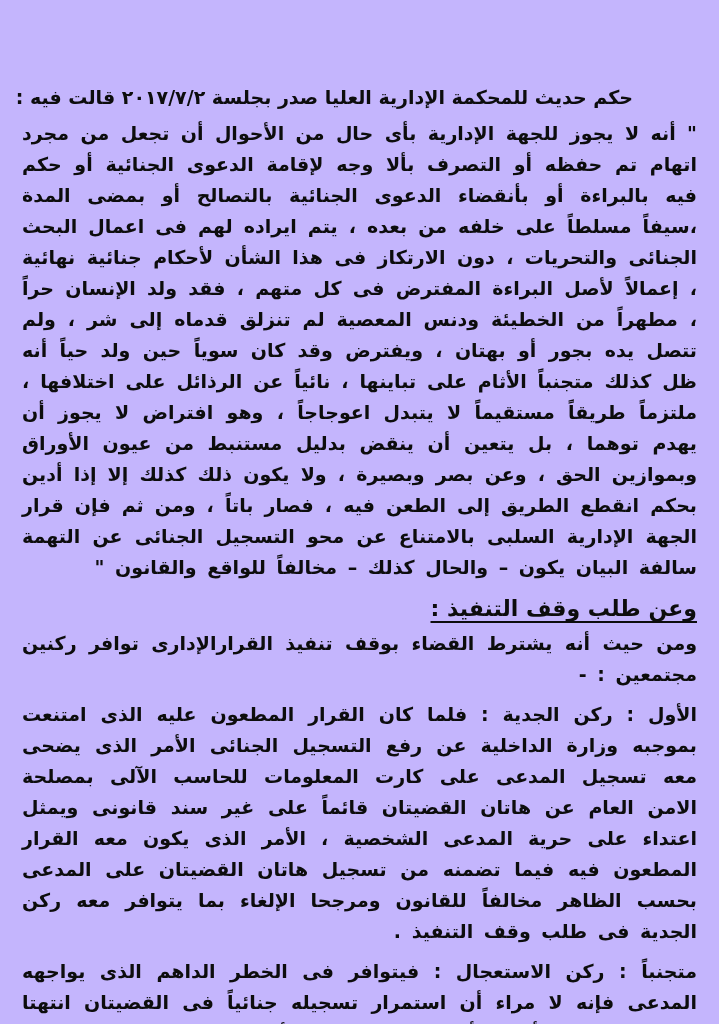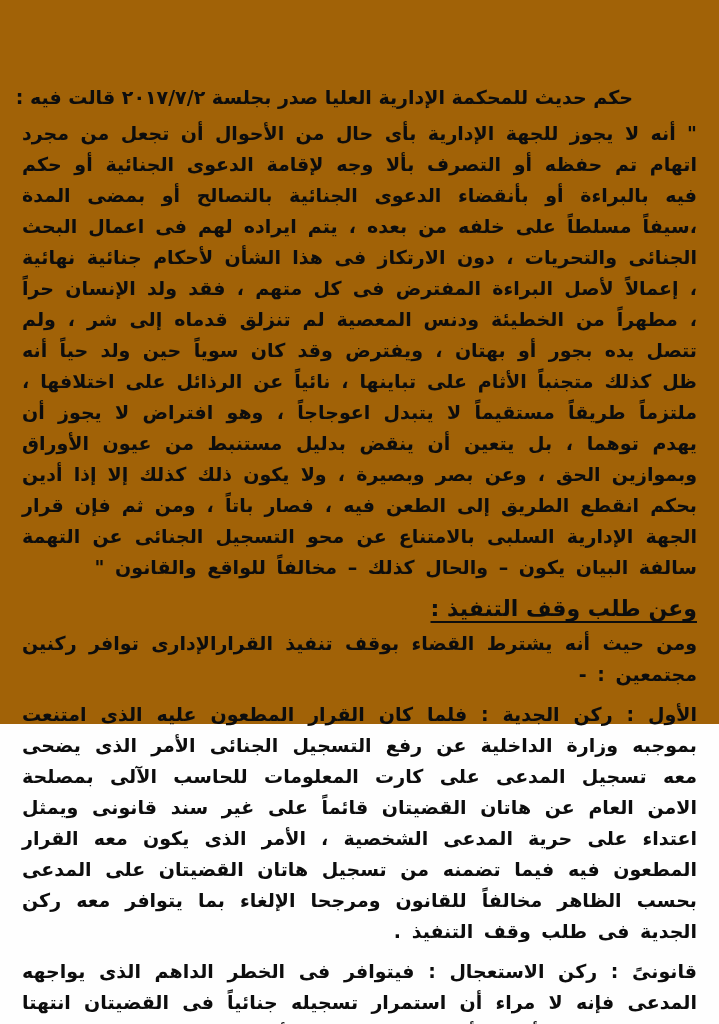--- a/index.html
+++ b/index.html
@@ -8,23 +8,23 @@
     width: 719px;
     height: 1024px;
     background: #fefefe;
     color: #0d0d0d;
     font-family: "DejaVu Sans", sans-serif;
     overflow: hidden;
   }
   .page {
     direction: rtl;
     width: 719px;
-    height: 724px;
+    height: 1024px;
     padding: 86px 22px 0 22px;
-    background: #a16207;
+    background: #c4b5fd;
   }
   .title {
     font-size: 19px;
     font-weight: bold;
     margin: 0 64px 10px 0;
     white-space: nowrap;
   }
   .para {
     font-size: 19px;
     font-weight: bold;
@@ -56,15 +56,15 @@
   <h1 class="title">حكم حديث للمحكمة الإدارية العليا صدر بجلسة ٢٠١٧/٧/٢ قالت فيه :</h1>
 
   <p class="para">" أنه لا يجوز للجهة الإدارية بأى حال من الأحوال أن تجعل من مجرد اتهام تم حفظه أو التصرف بألا وجه لإقامة الدعوى الجنائية أو حكم فيه بالبراءة أو بأنقضاء الدعوى الجنائية بالتصالح أو بمضى المدة ،سيفاً مسلطاً على خلفه من بعده ، يتم ايراده لهم فى اعمال البحث الجنائى والتحريات ، دون الارتكاز فى هذا الشأن لأحكام جنائية نهائية ، إعمالاً لأصل البراءة المفترض فى كل متهم ، فقد ولد الإنسان حراً ، مطهراً من الخطيئة ودنس المعصية لم تنزلق قدماه إلى شر ، ولم تتصل يده بجور أو بهتان ، ويفترض وقد كان سوياً حين ولد حياً أنه ظل كذلك متجنباً الأثام على تباينها ، نائياً عن الرذائل على اختلافها ، ملتزماً طريقاً مستقيماً لا يتبدل اعوجاجاً ، وهو افتراض لا يجوز أن يهدم توهما ، بل يتعين أن ينقض بدليل مستنبط من عيون الأوراق وبموازين الحق ، وعن بصر وبصيرة ، ولا يكون ذلك كذلك إلا إذا أدين بحكم انقطع الطريق إلى الطعن فيه ، فصار باتاً ، ومن ثم فإن قرار الجهة الإدارية السلبى بالامتناع عن محو التسجيل الجنائى عن التهمة سالفة البيان يكون – والحال كذلك – مخالفاً للواقع والقانون "</p>
 
   <h2 class="heading">وعن طلب وقف التنفيذ :</h2>
 
   <p class="para">ومن حيث أنه يشترط القضاء بوقف تنفيذ القرارالإدارى توافر ركنين مجتمعين : -</p>
 
   <p class="para"><span class="underline">الأول : ركن الجدية</span><span> : </span><span>فلما كان القرار المطعون عليه الذى امتنعت بموجبه وزارة الداخلية عن رفع التسجيل الجنائى الأمر الذى يضحى معه تسجيل المدعى على كارت المعلومات للحاسب الآلى بمصلحة الامن العام عن هاتان القضيتان قائماً على غير سند قانونى ويمثل اعتداء على حرية المدعى الشخصية ، الأمر الذى يكون معه القرار المطعون فيه فيما تضمنه من تسجيل هاتان القضيتان على المدعى بحسب الظاهر مخالفاً للقانون ومرجحا الإلغاء بما يتوافر معه ركن الجدية فى طلب وقف التنفيذ .</span></p>
 
-  <p class="para"><span class="underline">قانونىً</span><span> : </span><span class="underline">ركن الاستعجال</span><span> : </span><span>فيتوافر فى الخطر الداهم الذى يواجهه المدعى فإنه لا مراء أن استمرار تسجيله جنائياً فى القضيتان انتهتا بالايقاف من شأنه التأثير فى سمعته الأدبية ومركزه القانونى هو وأفراد أسرته وعائلته .</span></p>
+  <p class="para"><span class="underline">متجنباً</span><span> : </span><span class="underline">ركن الاستعجال</span><span> : </span><span>فيتوافر فى الخطر الداهم الذى يواجهه المدعى فإنه لا مراء أن استمرار تسجيله جنائياً فى القضيتان انتهتا بالايقاف من شأنه التأثير فى سمعته الأدبية ومركزه القانونى هو وأفراد أسرته وعائلته .</span></p>
 
 </div>
 
 </body></html>

